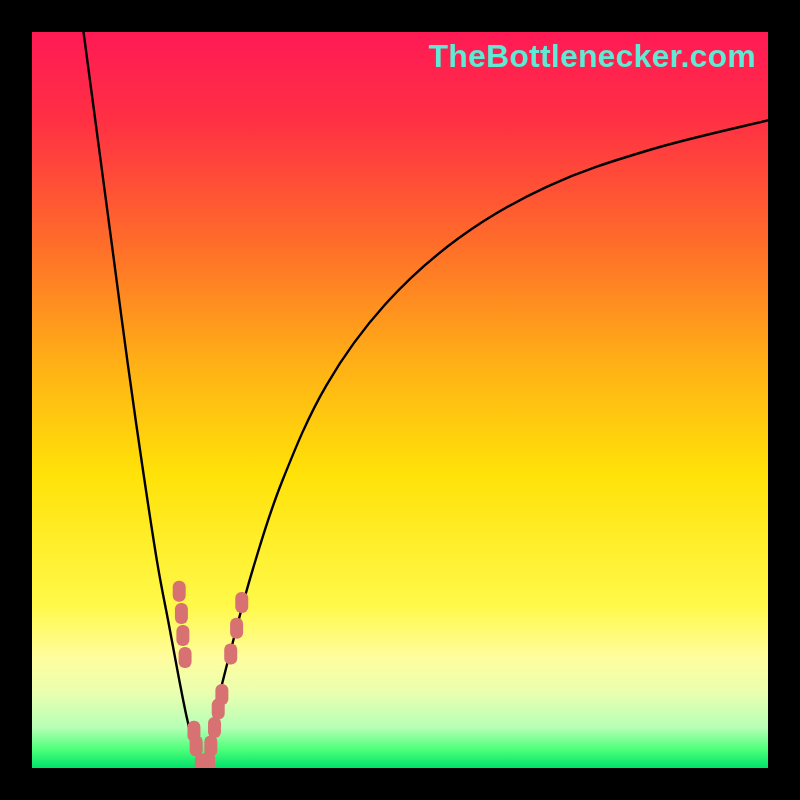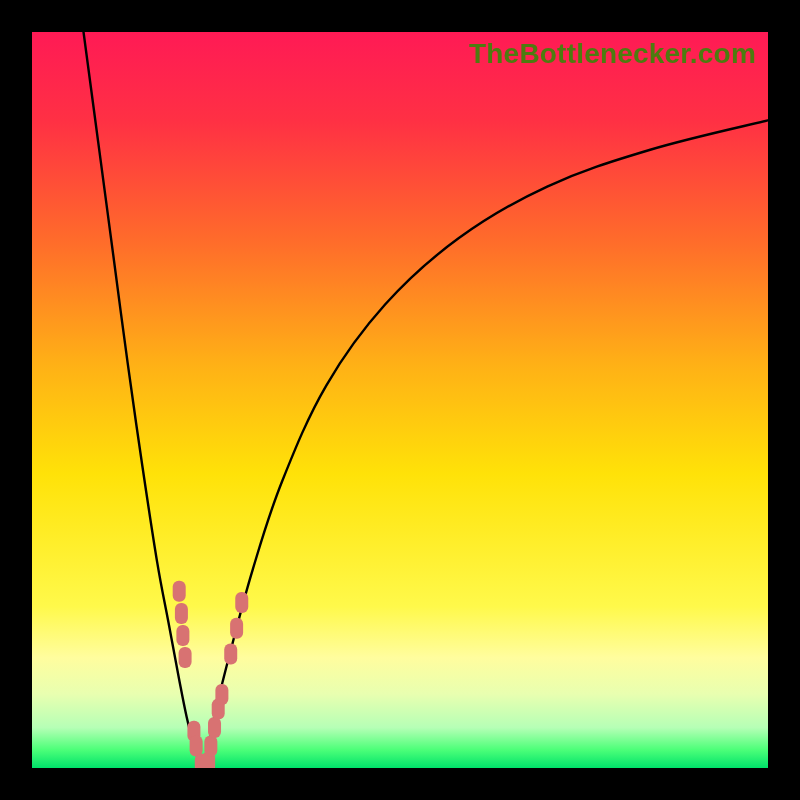--- a/index.html
+++ b/index.html
@@ -26,23 +26,23 @@
     overflow: hidden;
   }
   .gradient-bg {
     position: absolute;
     inset: 0;
   }
   .watermark {
     position: absolute;
     top: 6px;
     right: 12px;
-    font-size: 28px;
+    font-size: 32px;
     font-weight: 600;
-    color: #4d7c0f;
+    color: #5eead4;
     letter-spacing: 0.2px;
     user-select: none;
   }
   svg {
     position: absolute;
     inset: 0;
   }
 </style>
 </head>
 <body>

